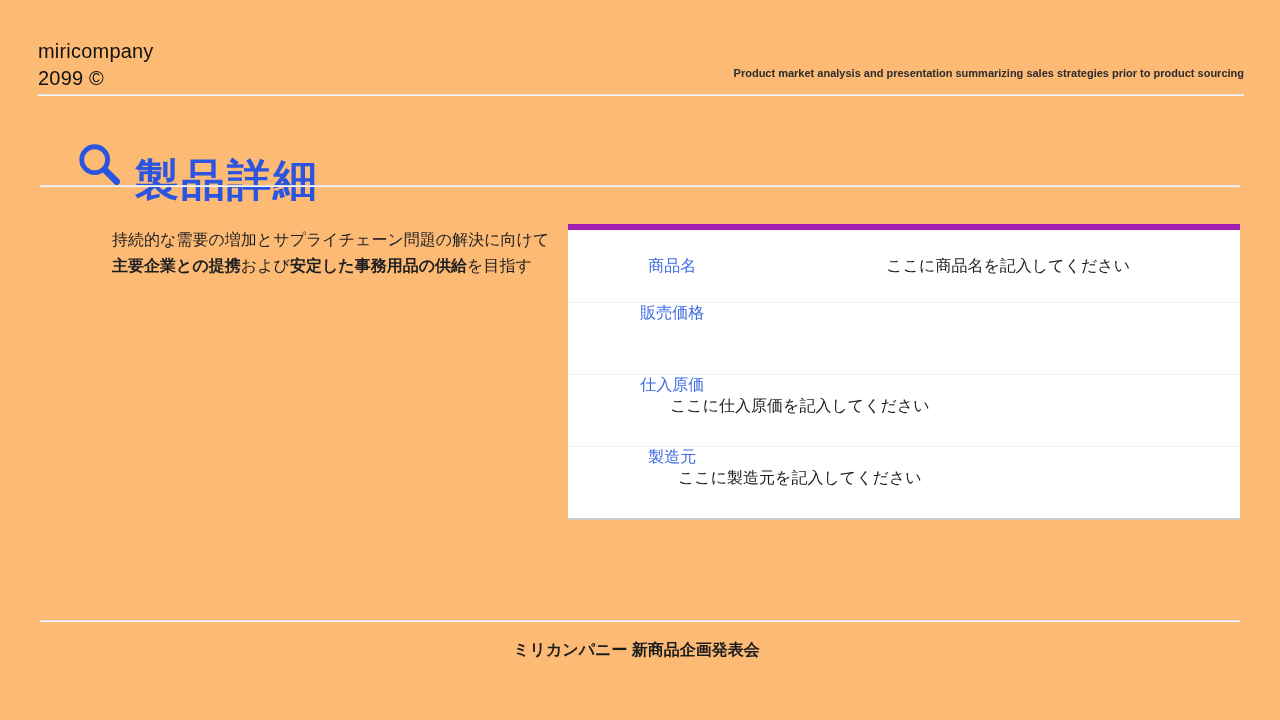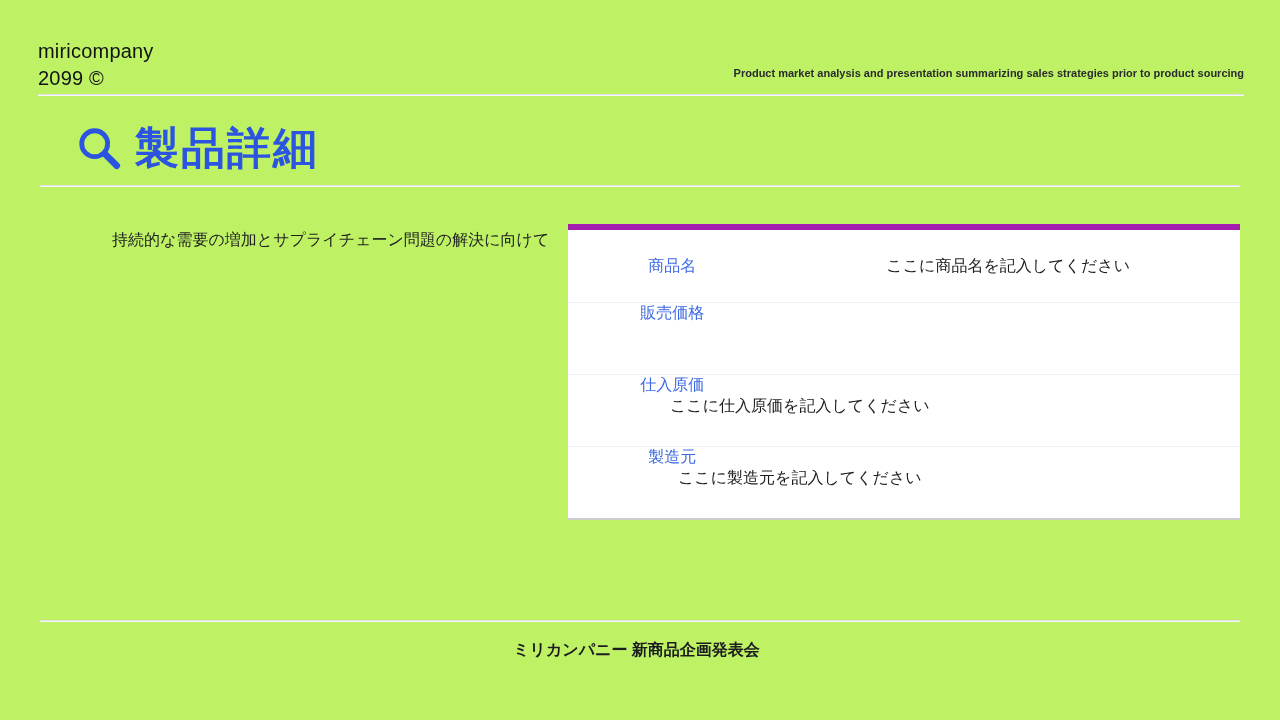--- a/index.html
+++ b/index.html
@@ -3,21 +3,21 @@
 <meta charset="utf-8">
 <style>
   * { margin: 0; padding: 0; box-sizing: border-box; }
   html, body { width: 1280px; height: 720px; }
   body {
     font-family: "Liberation Sans", "DejaVu Sans", sans-serif;
     background: #eeeff0;
     color: #1b1b1d;
     overflow: hidden;
   }
-  .slide { position: relative; width: 1280px; height: 720px; background: #bef264; }
+  .slide { position: relative; width: 1280px; height: 720px; background: #fdba74; }
 
   
   .brand {
     position: absolute; left: 38px; top: 38px;
     font-size: 20px; line-height: 27px; color: #111214;
     letter-spacing: 0.2px;
   }
   .tagline {
     position: absolute; right: 36px; top: 67px;
     font-size: 11px; color: #2a2b2e; font-weight: bold;
@@ -35,21 +35,21 @@
 
   
   .heading-row {
     position: absolute; left: 76px; top: 122px;
     display: flex; align-items: center; gap: 13px;
     color: #2b54e1;
   }
   .heading-row .icon { width: 46px; height: 46px; display: block; }
   .page-title {
     font-size: 44px; font-weight: 700; letter-spacing: 2px;
-    color: #2b54e1; line-height: 52px;
+    color: #2b54e1; line-height: 52px; margin-top: 32px;
   }
 
   
   .intro {
     position: absolute; left: 112px; top: 227px; width: 460px;
     font-size: 16px; line-height: 26px; color: #1d1e20;
   }
   .intro .seg-bold { font-weight: 700; }
 
   
@@ -97,20 +97,23 @@
     </svg>
     <div class="page-title">製品詳細</div>
   </div>
 
   <div class="divider divider-heading"></div>
 
   <div class="intro">
     <div>
       <span>持続的な需要の増加とサプライチェーン問題の解決に向けて</span>
     </div>
+    <div>
+      <span class="seg-bold">主要企業との提携</span><span>および</span><span class="seg-bold">安定した事務用品の供給</span><span>を目指す</span>
+    </div>
   </div>
 
   <div class="spec-table">
     <div class="spec-row">
       <div class="spec-label">商品名</div>
       <div class="spec-value">ここに商品名を記入してください</div>
     </div>
     <div class="spec-row">
       <div class="spec-label">販売価格</div>
     </div>

